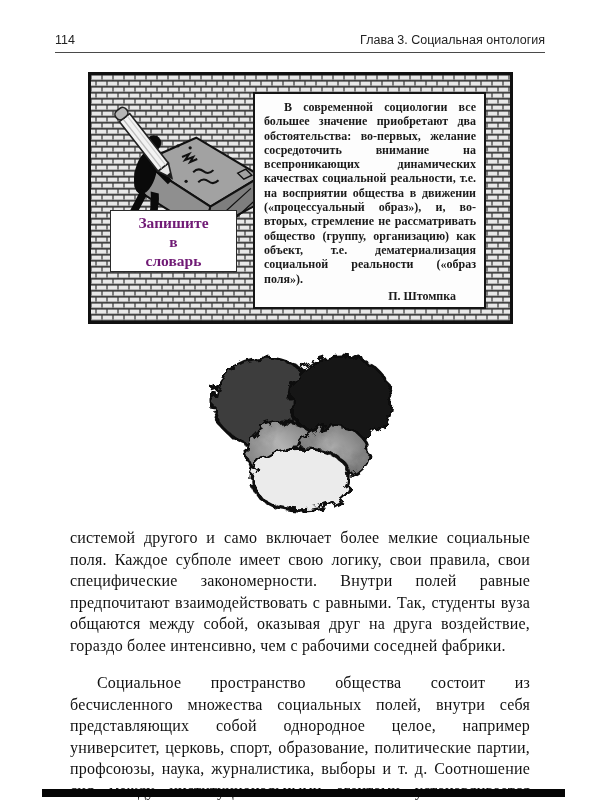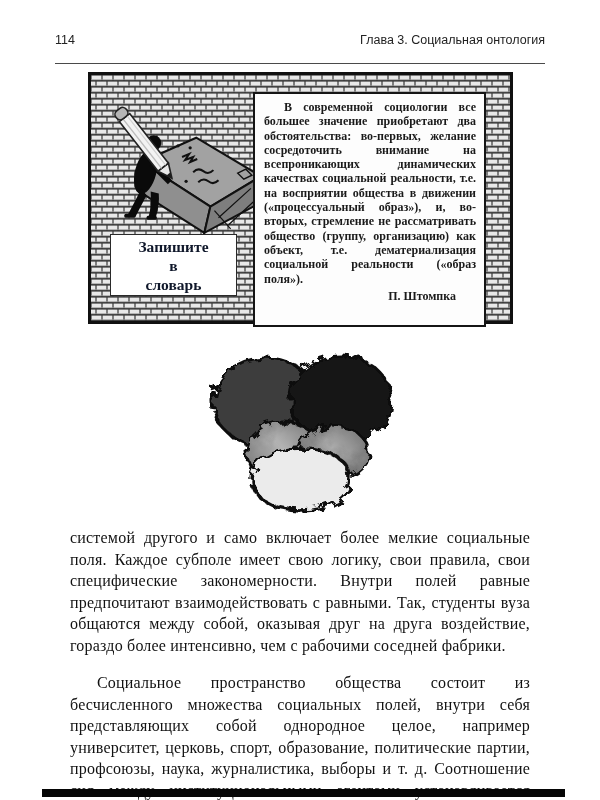--- a/index.html
+++ b/index.html
@@ -4,40 +4,40 @@
 <style>
   html,body{margin:0;padding:0;}
   body{
     width:600px;height:800px;background:#ffffff;position:relative;
     font-family:"Liberation Serif", serif; color:#111; overflow:hidden;
   }
   .header{
     position:absolute; left:55px; top:33px; width:490px;
     display:flex; justify-content:space-between; align-items:flex-end;
     font-family:"Liberation Sans", sans-serif; font-size:12.5px; color:#222;
-    border-bottom:1.5px solid #4a4a4a; padding-bottom:16px;
+    border-bottom:1.5px solid #4a4a4a; padding-bottom:5px;
   }
   .figurebox{
     position:absolute; left:88px; top:72px; width:419px; height:246px;
     border:3px solid #101010; background:#cfcfcf;
   }
   .brick-bg{position:absolute; left:0; top:0; width:100%; height:100%; display:block;}
   .illustration{position:absolute; left:6px; top:8px; width:162px; height:152px; overflow:visible;}
   .quotebox{
     position:absolute; left:162px; top:17px; width:212px;
-    background:#fdfdfd; border:2px solid #151515; padding:6px 8px 22px 9px;
+    background:#fdfdfd; border:2px solid #151515; padding:6px 8px 4px 9px;
     font-weight:bold; font-size:12px; line-height:14.3px; text-align:justify; color:#1a1a1a;
   }
   .quotebox .qtext{text-indent:20px; margin:0;}
   .quotebox .attribution{text-align:right; margin:3px 20px 0 0; font-weight:bold;}
   .captionbox{
-    position:absolute; left:19px; top:159px; width:125px; height:60px;
+    position:absolute; left:19px; top:135px; width:125px; height:60px;
     background:#ffffff; border:1px solid #2a2a2a;
     display:flex; flex-direction:column; align-items:center; justify-content:center;
-    font-weight:bold; font-size:15.5px; line-height:19px; color:#0f172a; text-align:center;
+    font-weight:bold; font-size:15.5px; line-height:19px; color:#701a75; text-align:center;
   }
   .blobfig{position:absolute; left:203px; top:348px; width:198px; height:168px; overflow:visible;}
   .bodytext{
     position:absolute; left:54px; top:511px; width:492px;
     font-size:16px; line-height:21.5px; text-align:justify; letter-spacing:0.2px; color:#121212;
   }
   .bodytext p{margin:16px;}
   .bodytext p.indented{text-indent:27px;}
   .scan-bar{position:absolute; left:42px; top:789px; width:523px; height:8px; background:#050505;}
 </style>

